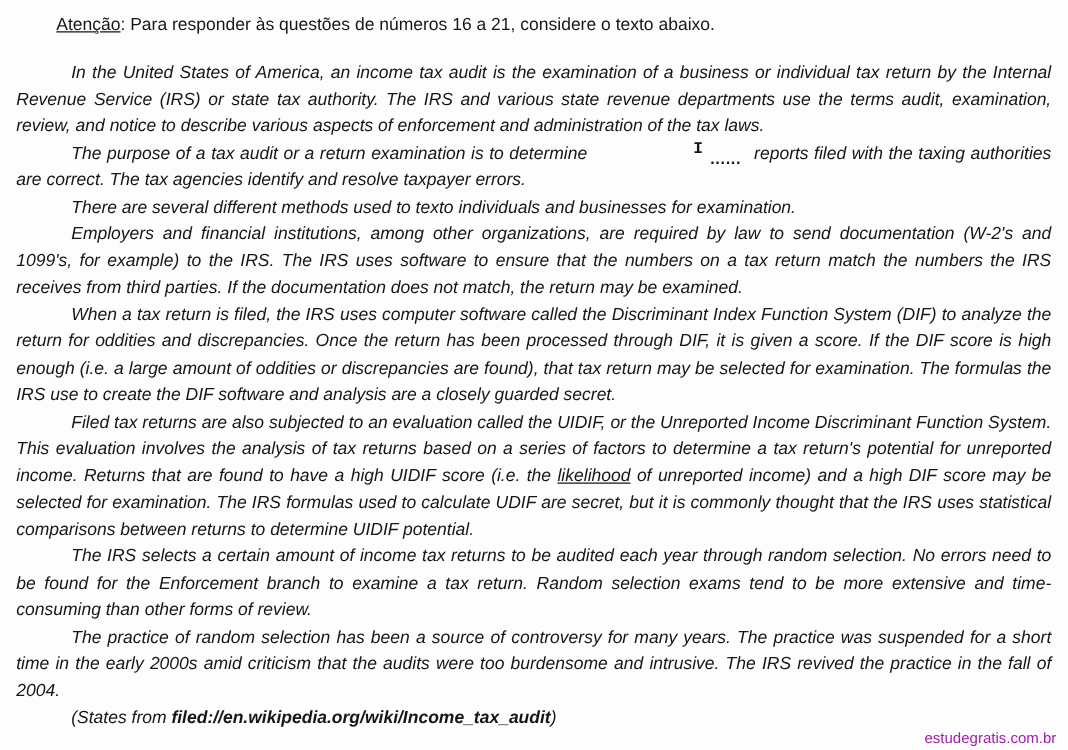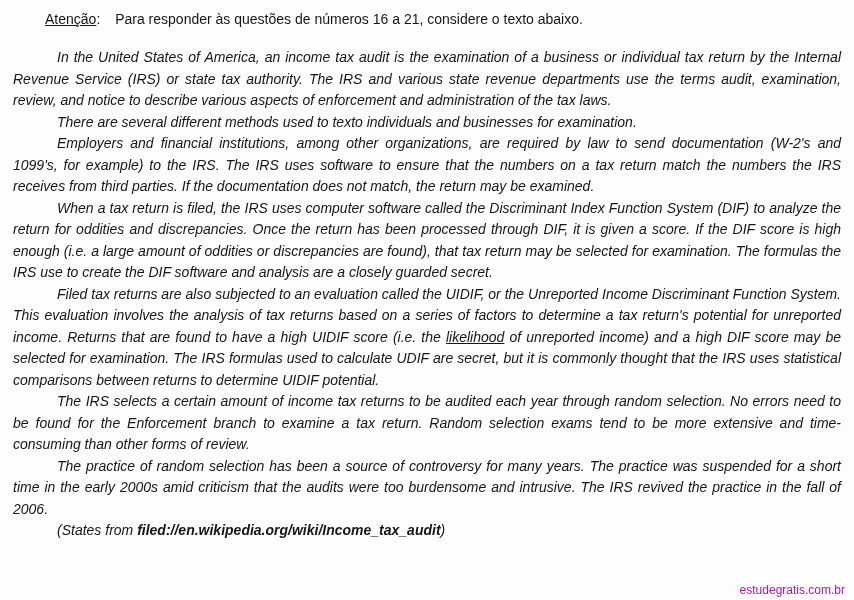--- a/index.html
+++ b/index.html
@@ -22,21 +22,21 @@
     font-size: 14px;
     line-height: 21px;
     margin-bottom: 17px;
     font-style: normal;
   }
   .attention-label {
     text-decoration: underline;
     margin-left: 32px;
   }
   .attention-instruction {
-    margin-left: 11px;
+    margin-left: 0;
   }
   .body-text p {
     margin: 0;
     font-size: 14px;
     font-style: italic;
     line-height: 21.5px;
     text-align: justify;
     text-indent: 44px;
   }
   
@@ -94,34 +94,37 @@
 
   <div class="attention-line">
     <span class="attention-label">Atenção</span><span>:</span>
     <span class="attention-instruction">Para responder às questões de números 16 a 21, considere o texto abaixo.</span>
   </div>
 
   <div class="body-text">
 
     <p>In the United States of America, an income tax audit is the examination of a business or individual tax return by the Internal Revenue Service (IRS) or state tax authority. The IRS and various state revenue departments use the terms audit, examination, review, and notice to describe various aspects of enforcement and administration of the tax laws.</p>
 
+    <p><span>The purpose of a tax audit or a return examination is to determine</span>
+      <span class="gap"><span class="gap-num">I</span><span class="gap-dots">......</span></span>
+      <span>reports filed with the taxing authorities are correct. The tax agencies identify and resolve taxpayer errors.</span></p>
 
     <p>There are several different methods used to texto individuals and businesses for examination.</p>
 
     <p>Employers and financial institutions, among other organizations, are required by law to send documentation (W-2's and 1099's, for example) to the IRS. The IRS uses software to ensure that the numbers on a tax return match the numbers the IRS receives from third parties. If the documentation does not match, the return may be examined.</p>
 
     <p>When a tax return is filed, the IRS uses computer software called the Discriminant Index Function System (DIF) to analyze the return for oddities and discrepancies. Once the return has been processed through DIF, it is given a score. If the DIF score is high enough (i.e. a large amount of oddities or discrepancies are found), that tax return may be selected for examination. The formulas the IRS use to create the DIF software and analysis are a closely guarded secret.</p>
 
     <p><span>Filed tax returns are also subjected to an evaluation called the UIDIF, or the Unreported Income Discriminant Function System. This evaluation involves the analysis of tax returns based on a series of factors to determine a tax return's potential for unreported income. Returns that are found to have a high UIDIF score (i.e. the</span>
       <span class="underlined-word">likelihood</span>
       <span>of unreported income) and a high DIF score may be selected for examination. The IRS formulas used to calculate UDIF are secret, but it is commonly thought that the IRS uses statistical comparisons between returns to determine UIDIF potential.</span></p>
 
     <p>The IRS selects a certain amount of income tax returns to be audited each year through random selection. No errors need to be found for the Enforcement branch to examine a tax return. Random selection exams tend to be more extensive and time-consuming than other forms of review.</p>
 
-    <p>The practice of random selection has been a source of controversy for many years. The practice was suspended for a short time in the early 2000s amid criticism that the audits were too burdensome and intrusive. The IRS revived the practice in the fall of 2006.</p>
+    <p>The practice of random selection has been a source of controversy for many years. The practice was suspended for a short time in the early 2000s amid criticism that the audits were too burdensome and intrusive. The IRS revived the practice in the fall of 2004.</p>
 
     <p class="attribution"><span>(States from</span>
       <span class="attribution-url">filed://en.wikipedia.org/wiki/Income_tax_audit</span><span>)</span></p>
 
   </div>
 </div>
 
 <div class="watermark">estudegratis.com.br</div>
 
 </body></html>

